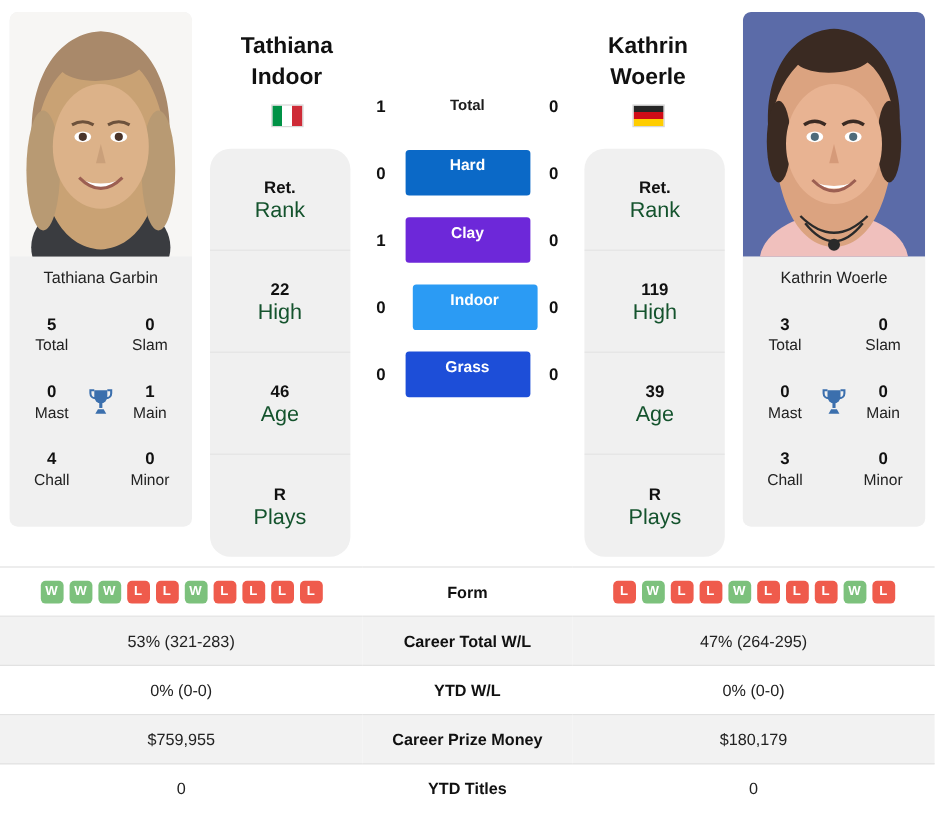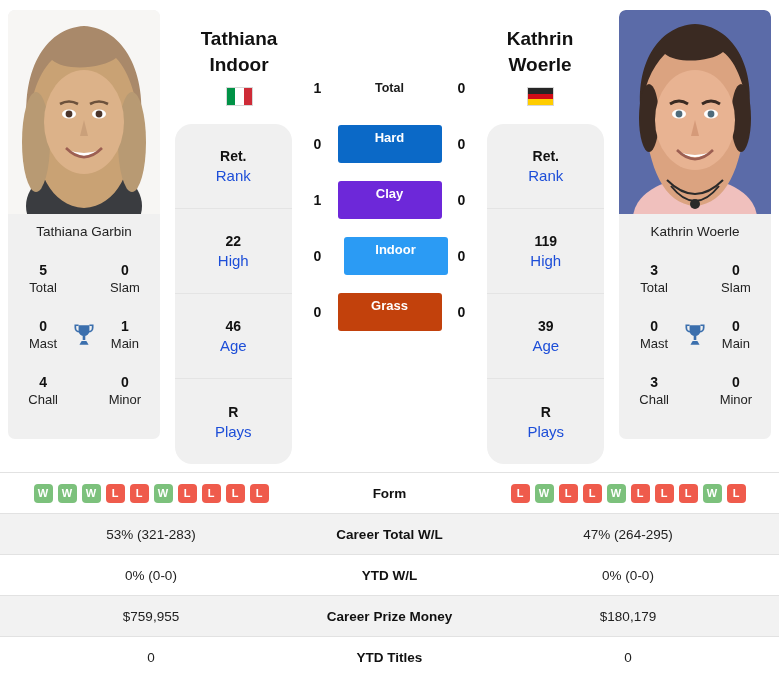--- a/index.html
+++ b/index.html
@@ -77,21 +77,21 @@
   .inner-cell {
     height: 85px;
     display: flex;
     flex-direction: column;
     align-items: center;
     justify-content: center;
     border-bottom: 1px solid #e4e4e4;
   }
   .inner-cell:last-child { border-bottom: none; }
   .inner-cell .v { font-size: 14px; font-weight: bold; color: #111; line-height: 19px; }
-  .inner-cell .k { font-size: 15px; color: #1d4ed8; line-height: 19px; }
+  .inner-cell .k { font-size: 18px; color: #14532d; line-height: 19px; }
 
   
   .center-col {
     flex: 0 0 166px;
     width: 166px;
     padding-top: 50px;
   }
   .h2h-row {
     display: flex;
     align-items: center;
@@ -289,21 +289,21 @@
         <div class="surface-pill" style="background: #6d28d9;">Clay</div>
         <div class="h2h-score">0</div>
       </div>
       <div class="h2h-row">
         <div class="h2h-score">0</div>
         <div class="surface-pill" style="background: rgb(43, 155, 244); margin-left: 12px;">Indoor</div>
         <div class="h2h-score">0</div>
       </div>
       <div class="h2h-row">
         <div class="h2h-score">0</div>
-        <div class="surface-pill" style="background: #c2410c;">Grass</div>
+        <div class="surface-pill" style="background: #1d4ed8;">Grass</div>
         <div class="h2h-score">0</div>
       </div>
     </div>
 
     <div class="inner-col">
       <div class="inner-card">
         <div class="inner-cell">
           <div class="v">Ret.</div>
           <div class="k">Rank</div>
         </div>

